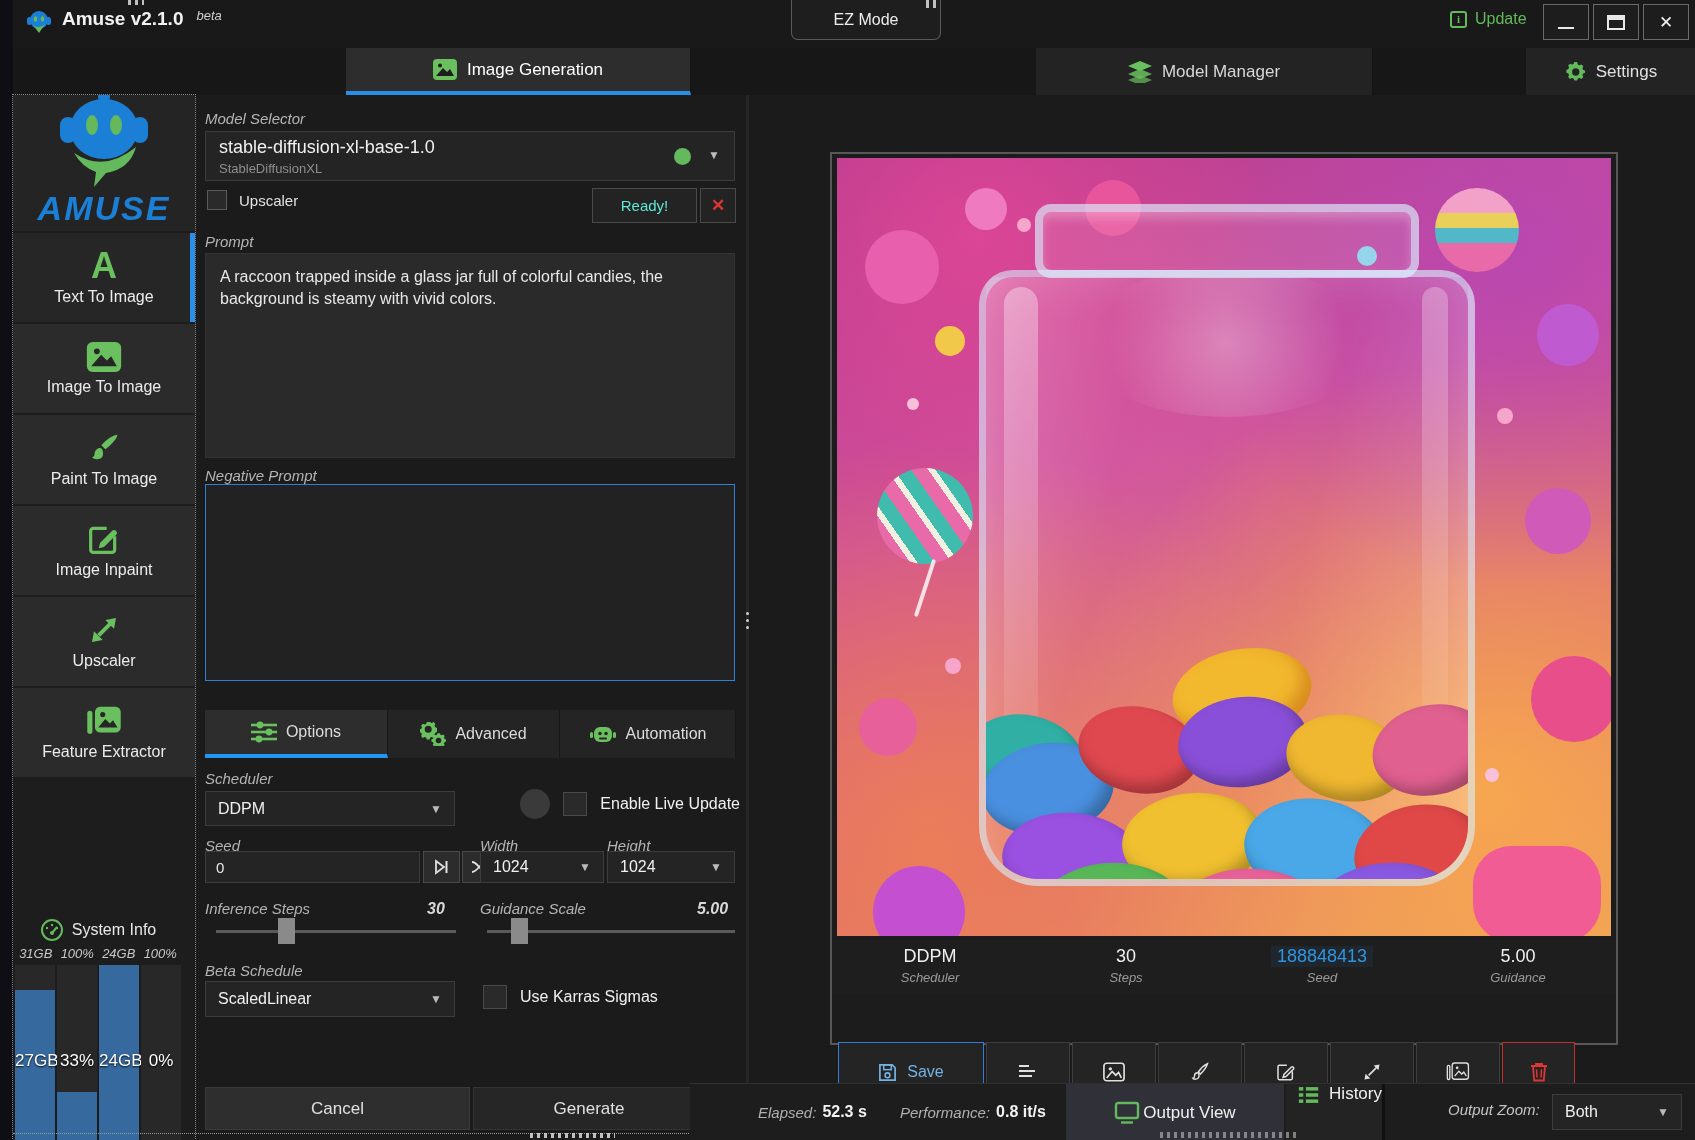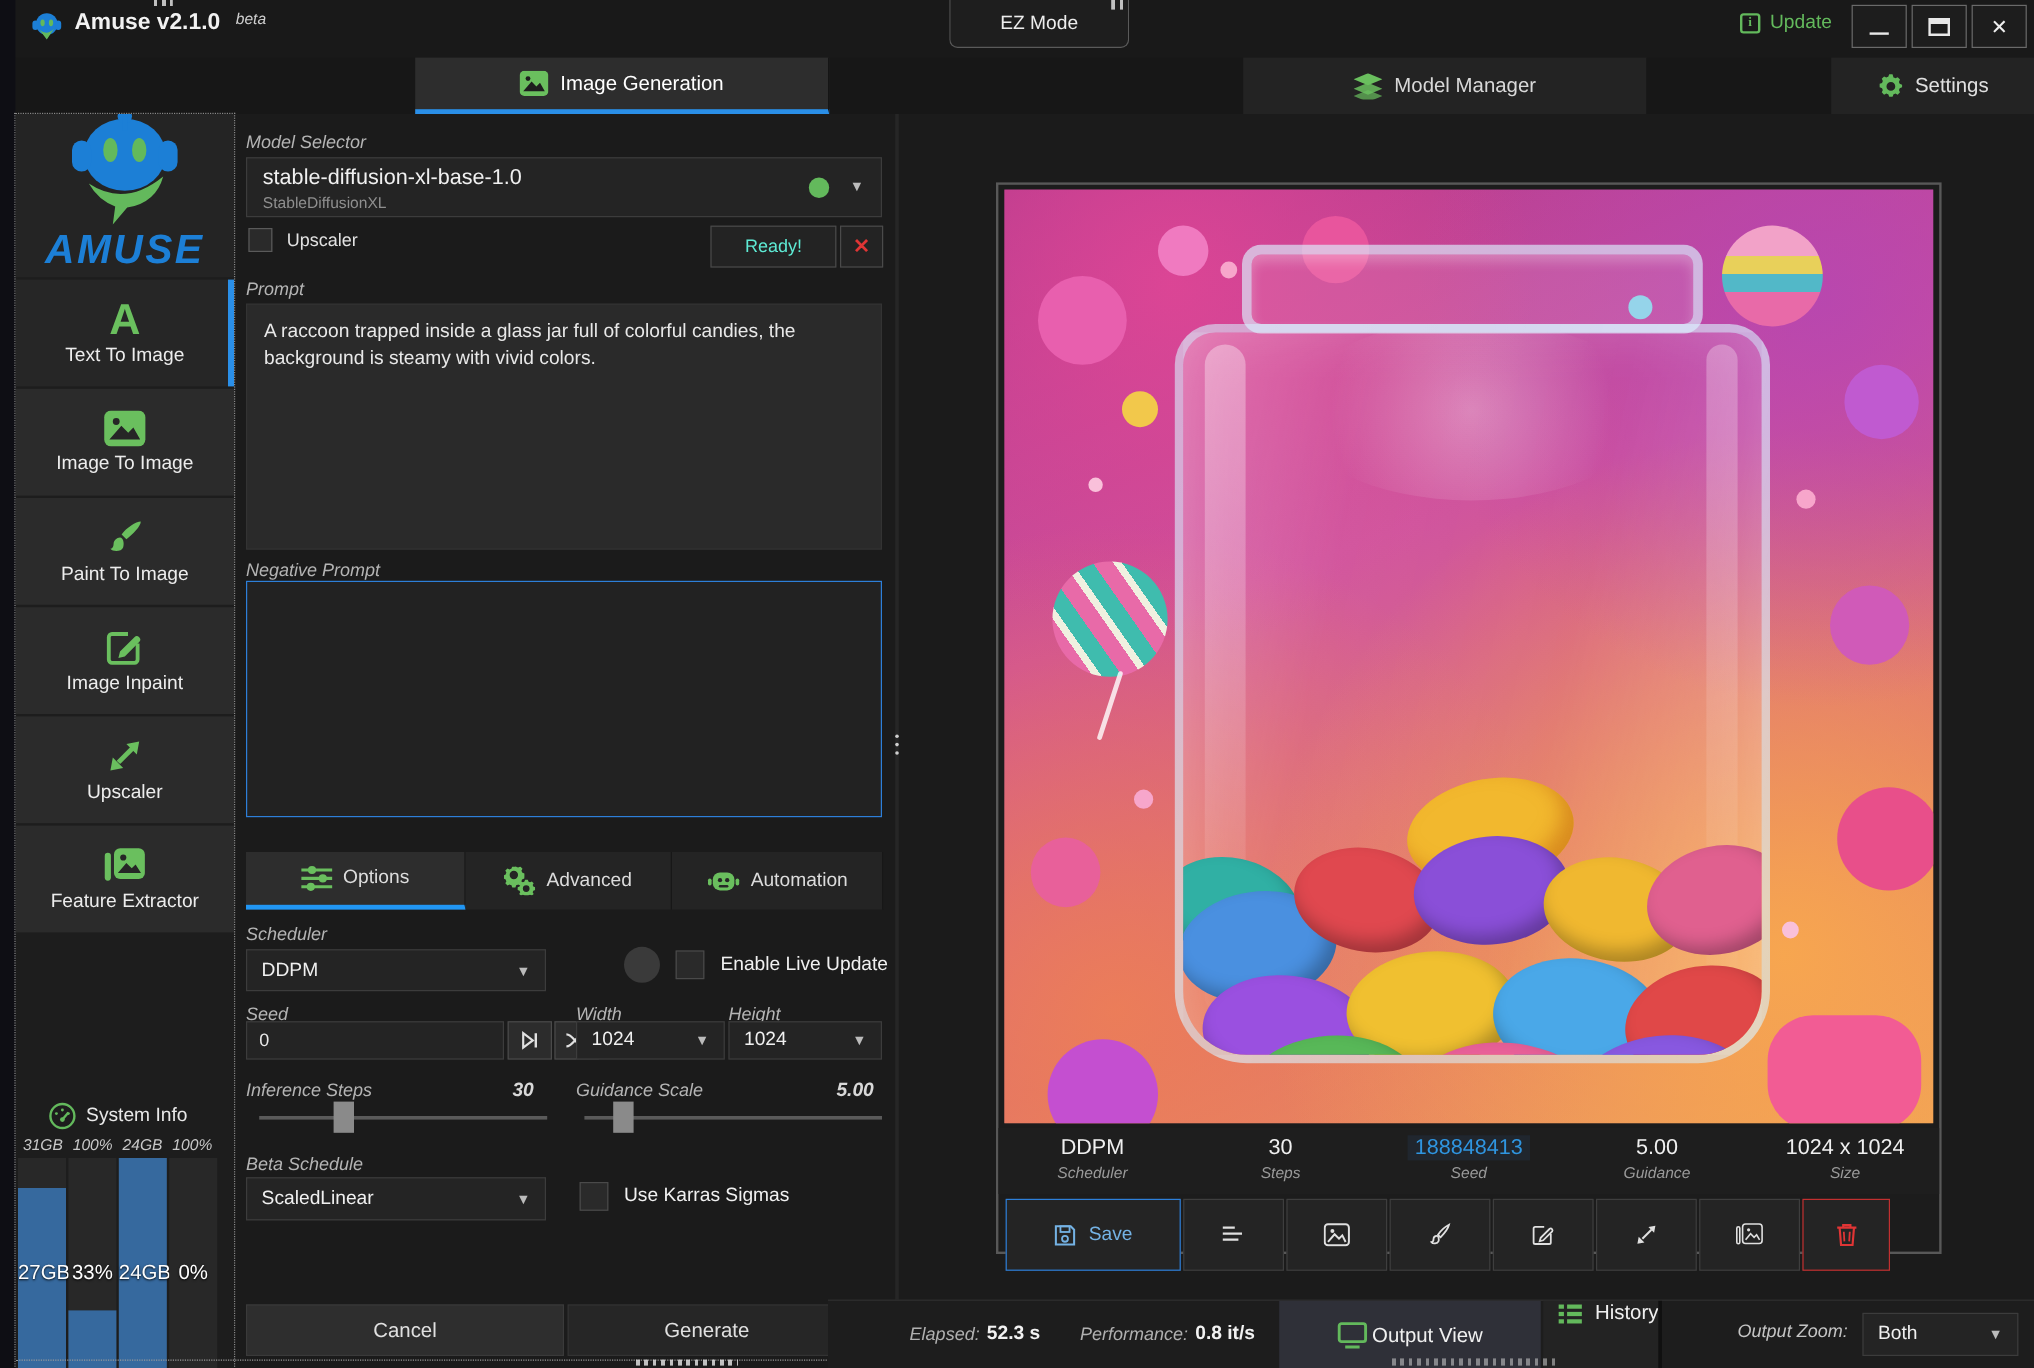--- a/index.html
+++ b/index.html
@@ -157,21 +157,21 @@
 
   
   .info-row { position:absolute; left:0px; top:786px; width:784px; height:55px; display:flex; background:#1e1e1e; }
   .info-col { flex:1; text-align:center; padding-top:6px; }
   .info-val { font-size:18px; color:#f0f0f0; }
   .info-val.seed { color:#2f95e0; background:#20262e; display:inline-block; padding:0 6px; }
   .info-lab { font-size:13px; font-style:italic; color:#9a9a9a; margin-top:3px; }
 
   
   .act-row { position:absolute; left:6px; top:845px; width:772px; height:42px; display:flex; gap:2px; }
-  .act-btn { height:60px; background:#242424; border:1px solid #3e3e3e; display:flex; align-items:center; justify-content:center; gap:10px; cursor:pointer; }
+  .act-btn { height:60px; background:#242424; border:1px solid #3e3e3e; display:flex; align-items:center; justify-content:center; gap:10px; cursor:pointer;margin-top:43px; }
   .save-btn { width:146px; border:1px solid #2d7fd9; color:#74b2e4; font-size:16px; }
   .ic-btn { width:84px; }
   .trash-btn { width:73px; border:1px solid #c23030; }
 
   
   .bottombar { position:absolute; left:690px; top:1083px; right:0; height:57px; background:#1d1d1d; border-top:1px solid #303030; }
   .bb-item { position:absolute; top:0; height:100%; display:flex; align-items:center; }
   .bb-lab { font-size:15px; font-style:italic; color:#b0b0b0; margin-right:6px; }
   .bb-val { font-size:16px; font-weight:700; color:#f2f2f2; }
   .bb-elapsed { left:68px; } .bb-perf { left:210px; }
@@ -566,24 +566,20 @@
         <div class="info-lab">Steps</div>
       </div>
       <div class="info-col">
         <div class="info-val seed">188848413</div>
         <div class="info-lab">Seed</div>
       </div>
       <div class="info-col">
         <div class="info-val">5.00</div>
         <div class="info-lab">Guidance</div>
       </div>
-      <div class="info-col">
-        <div class="info-val">1024 x 1024</div>
-        <div class="info-lab">Size</div>
-      </div>
     </div>
 
     <div class="act-row">
       <div class="act-btn save-btn">
         <svg width="19" height="19" viewBox="0 0 20 20">
           <path d="M2 2 h13 l3 3 v13 h-16 z" fill="none" stroke="#74b2e4" stroke-width="1.8"></path>
           <rect x="6" y="2" width="8" height="5" fill="none" stroke="#74b2e4" stroke-width="1.6"></rect>
           <circle cx="10" cy="13" r="2.6" fill="none" stroke="#74b2e4" stroke-width="1.6"></circle>
         </svg>
         <span>Save</span>

